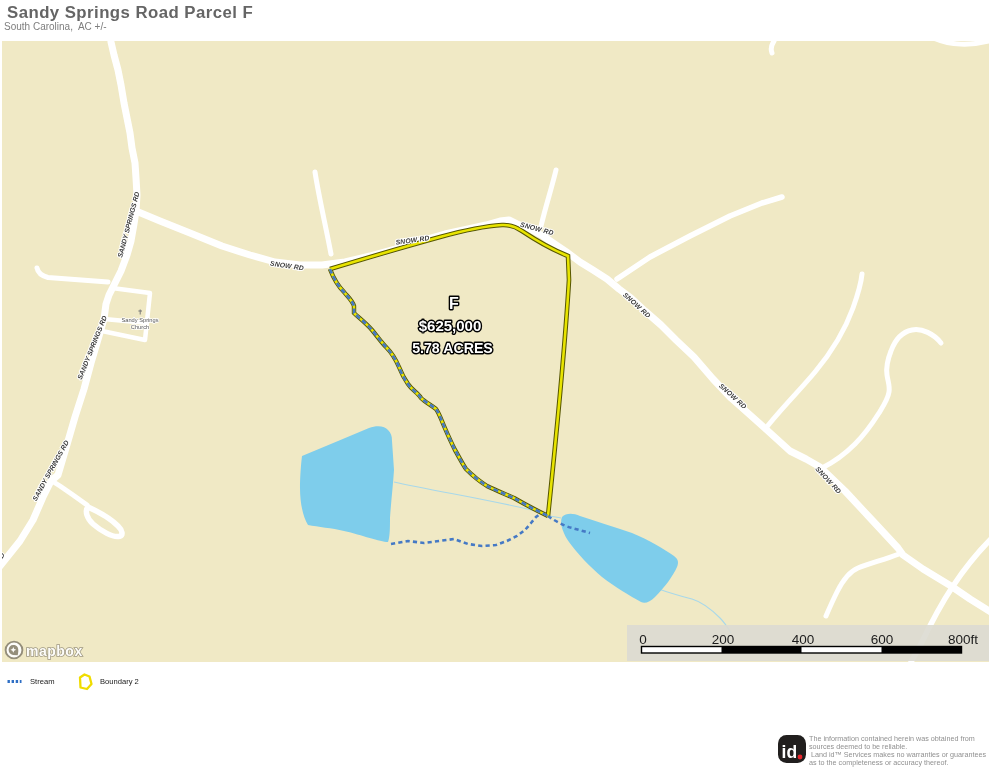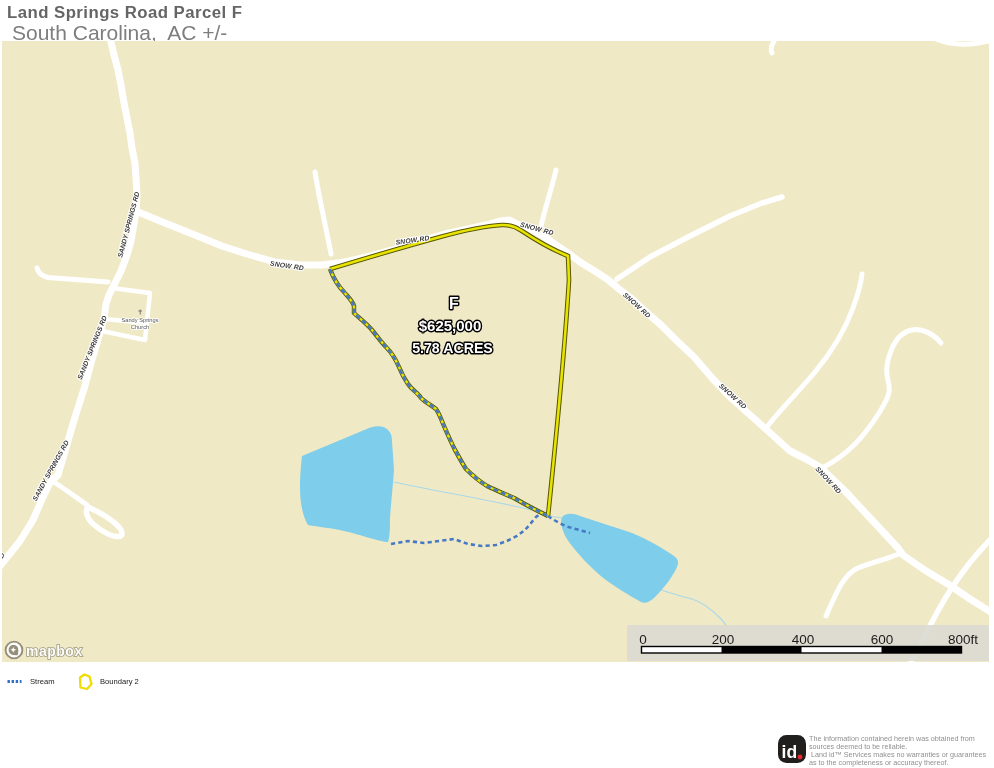--- a/index.html
+++ b/index.html
@@ -2,23 +2,23 @@
 <html><head>
 <meta charset="utf-8">
 <style>
 html,body{margin:0;padding:0;width:994px;height:768px;background:#ffffff;font-family:"Liberation Sans",sans-serif;overflow:hidden;-webkit-font-smoothing:antialiased}
 *{-webkit-font-smoothing:antialiased}
 .abs{position:absolute}
 </style>
 </head>
 <body>
 
-<div class="abs" style="left:7px;top:3px;font-size:16.8px;font-weight:bold;color:#656565;letter-spacing:0.45px">Land Springs Road Parcel F</div>
+<div class="abs" style="left:7px;top:3px;font-size:16.8px;font-weight:bold;color:#656565;letter-spacing:0.45px">Sandy Springs Road Parcel F</div>
 
-<div class="abs" style="left:12px;top:21px;font-size:21px;color:#7e7e7e">South Carolina,&nbsp; AC +/-</div>
+<div class="abs" style="left:4px;top:21px;font-size:10px;color:#7e7e7e">South Carolina,&nbsp; AC +/-</div>
 
 <svg class="abs" style="left:0;top:0" width="994" height="768" viewBox="0 0 994 768">
 <defs>
 <clipPath id="mapclip">
         <rect x="2" y="41" width="987" height="621"></rect>
       </clipPath>
 </defs>
 
 <rect x="2" y="41" width="987" height="621" fill="#f0e9c5"></rect>
 

